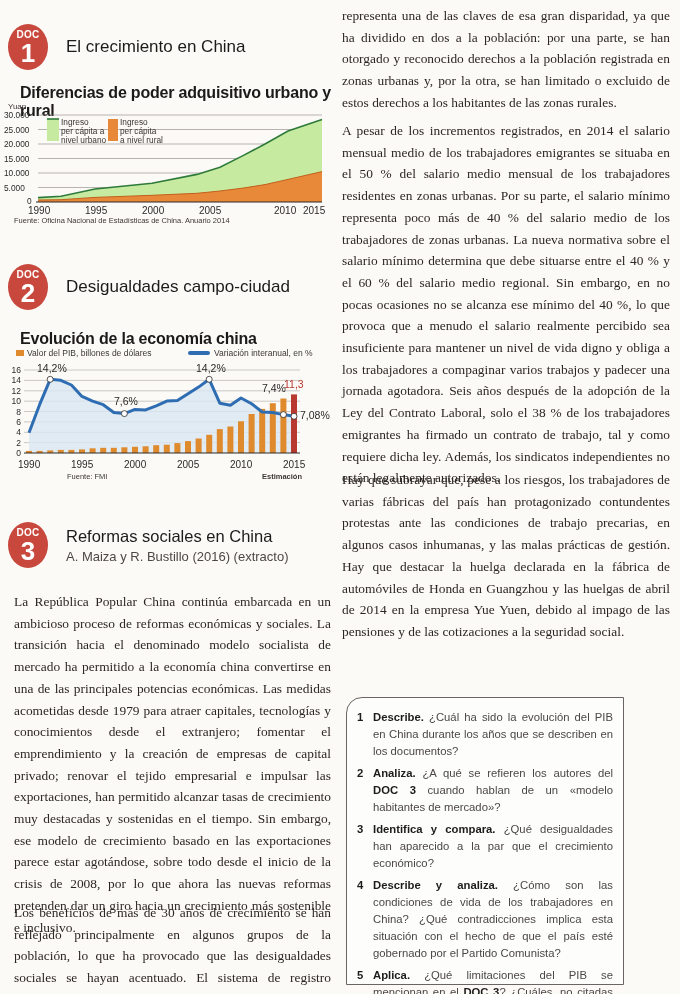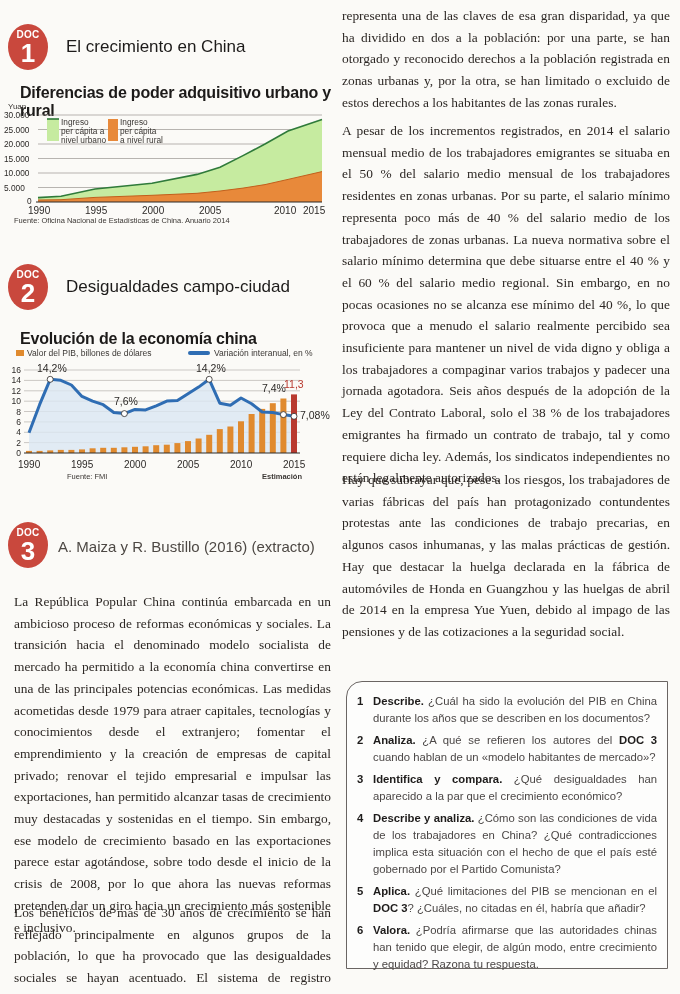--- a/index.html
+++ b/index.html
@@ -12,35 +12,35 @@
   .doc-head { position: absolute; left: 8px; display: flex; align-items: center; }
   .badge {
     width: 40px; height: 46px; border-radius: 50%;
     background: #c9483d; color: #fff; display: flex; flex-direction: column;
     align-items: center; justify-content: center; font-family: "Liberation Sans", sans-serif;
     font-weight: bold; line-height: 1;
   }
   .badge .b-doc { font-size: 10px; letter-spacing: 0.2px; margin-top: 2px; }
   .badge .b-num { font-size: 26px; margin-top: 0px; }
   .doc-title { font-family: "Liberation Sans", sans-serif; font-size: 17px; color: #1d1b1a; margin-left: 18px; }
-  .doc-sub { font-family: "Liberation Sans", sans-serif; font-size: 15px; color: #4d4844; margin-left: 10px; margin-top: 3px; }
+  .doc-sub { font-family: "Liberation Sans", sans-serif; font-size: 13px; color: #4d4844; margin-left: 18px; margin-top: 3px; }
 
   .chart-title { position: absolute; left: 20px; font-family: "Liberation Sans", sans-serif; font-weight: bold; font-size: 16px; color: #1c1a19; letter-spacing: -0.2px; }
   .small { font-family: "Liberation Sans", sans-serif; font-size: 8.5px; color: #3b3734; }
   .src { position: absolute; font-family: "Liberation Sans", sans-serif; font-size: 7.5px; color: #3b3734; }
   .src b { font-weight: normal; }
 
   svg text { font-family: "Liberation Sans", sans-serif; }
 
   .para { font-size: 13.4px; line-height: 21.7px; text-align: justify; color: #2c2724; }
   .para-left { position: absolute; left: 14px; width: 317px; }
   .para-right { position: absolute; left: 2px; width: 328px; }
 
   .qbox {
-    position: absolute; left: 346px; top: 681px; width: 322px; height: 288px;
+    position: absolute; left: 346px; top: 697px; width: 278px; height: 288px;
     border: 1.3px solid #6a6563; border-top-left-radius: 16px; background: #fdfdfc;
     padding: 11px 10px 8px 10px;
   }
   .q { font-family: "Liberation Sans", sans-serif; font-size: 11.3px; line-height: 17px; color: #4b4746; padding-left: 16px; text-indent: -16px; margin-bottom: 5px; text-align: justify; }
   .q .qn { font-weight: bold; color: #1e1c1b; display: inline-block; width: 16px; text-indent: 0; }
   .q .qv { font-weight: bold; color: #1e1c1b; }
   .q b { font-weight: bold; color: #1e1c1b; }
 </style>
 </head>
 <body>
@@ -205,20 +205,21 @@
   </svg>
   <div class="src" style="left:19px;top:472px;margin-left:48px;"><b>Fuente:</b><span> FMI</span></div>
   <div class="src" style="left:262px;top:472px;font-weight:bold;">Estimación</div>
 
   <div class="doc-head" style="top:522px;">
     <div class="badge">
       <span class="b-doc">DOC</span>
       <span class="b-num">3</span>
     </div>
     <div style="display:flex;flex-direction:column;">
+      <div class="doc-title" style="font-size:16.5px;">Reformas sociales en China</div>
       <div class="doc-sub">A. Maiza y R. Bustillo (2016) (extracto)</div>
     </div>
   </div>
 
   <p class="para para-left" style="top:591px;">La República Popular China continúa embarcada en un ambicioso proceso de reformas económicas y sociales. La transición hacia el denominado modelo socialista de mercado ha permitido a la economía china convertirse en una de las principales potencias económicas. Las medidas acometidas desde 1979 para atraer capitales, tecnologías y conocimientos desde el extranjero; fomentar el emprendimiento y la creación de empresas de capital privado; renovar el tejido empresarial e impulsar las exportaciones, han permitido alcanzar tasas de crecimiento muy destacadas y sostenidas en el tiempo. Sin embargo, ese modelo de crecimiento basado en las exportaciones parece estar agotándose, sobre todo desde el inicio de la crisis de 2008, por lo que ahora las nuevas reformas pretenden dar un giro hacia un crecimiento más sostenible e inclusivo.</p>
   <p class="para para-left" style="top:902px;"><span>Los beneficios de más de 30 años de crecimiento se han reflejado principalmente en algunos grupos de la población, lo que ha provocado que las desigualdades sociales se hayan acentuado. El sistema de registro familiar o sistema</span> <i>hukou</i></p>
 </div>
 
 <div class="col-right">
   <p class="para para-right" style="top:5px;">representa una de las claves de esa gran disparidad, ya que ha dividido en dos a la población: por una parte, se han otorgado y reconocido derechos a la población registrada en zonas urbanas y, por la otra, se han limitado o excluido de estos derechos a los habitantes de las zonas rurales.</p>

